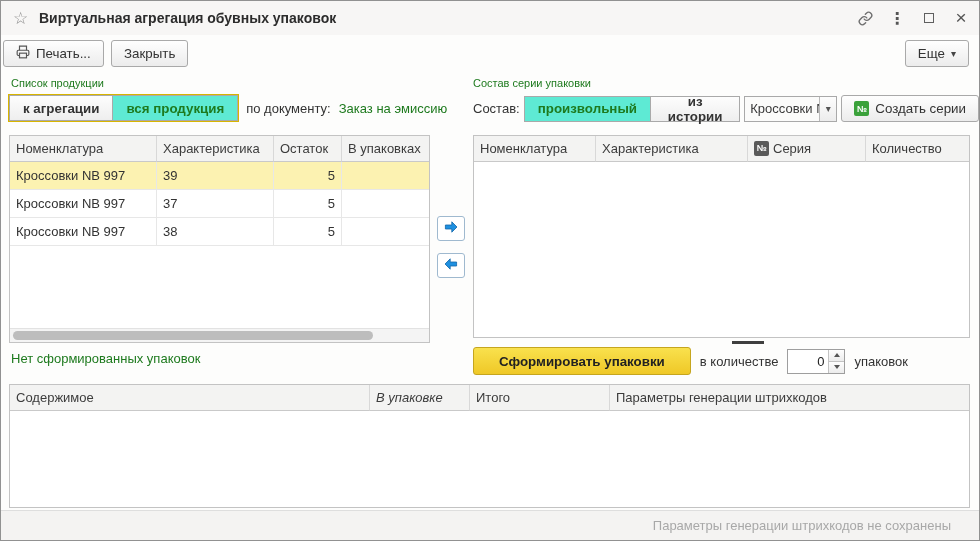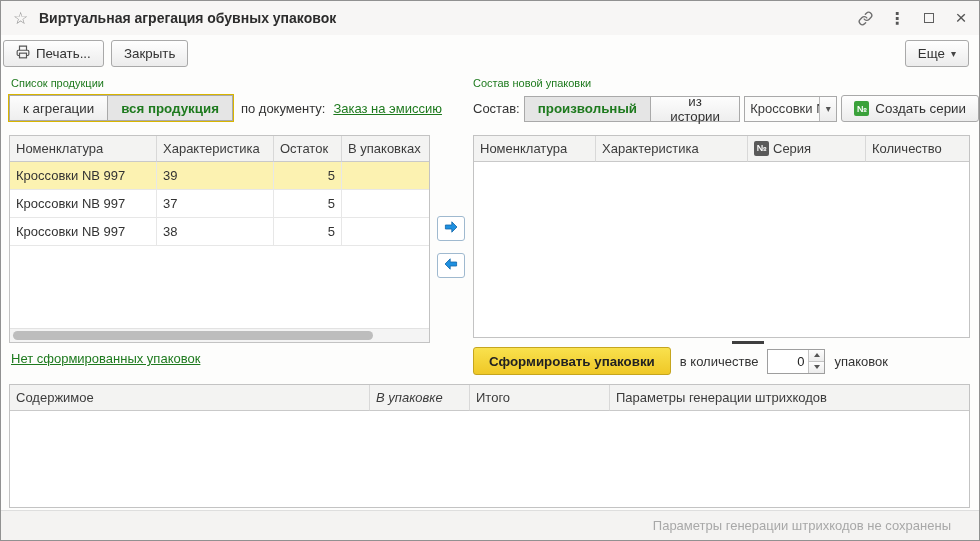--- a/index.html
+++ b/index.html
@@ -21,29 +21,29 @@
   .toolbar { position:absolute; top:36px; left:0; right:0; height:34px; }
   .btn { display:inline-flex; align-items:center; gap:6px; height:27px; padding:0 12px;
          background:linear-gradient(#fefefe,#ececec); border:1px solid #a9a9a9; border-radius:3px;
          color:#333; cursor:pointer; white-space:nowrap; }
   .btn-print { position:absolute; left:2px; top:3px; }
   .btn-close { position:absolute; left:110px; top:3px; }
   .btn-more { position:absolute; right:10px; top:3px; }
   .caret { font-size:10px; color:#444; }
 
   .section-title { position:absolute; color:#1e7a1e; font-size:11px; }
-  a.glink { color:#1e7a1e; text-decoration:underline; cursor:pointer;text-align:right; }
+  a.glink { color:#1e7a1e; cursor:pointer;text-align:right; }
 
   
   .tgl-group { display:inline-flex; }
   .tgl-group.focus { outline:1px solid #d8b500; outline-offset:0px; }
   .tgl { height:26px; padding:0 13px; display:inline-flex; align-items:center;
-         background:linear-gradient(#fdfdfd,#eeeeee); border:1px solid #a9a9a9; cursor:pointer; color:#333; }
+         background:linear-gradient(#fdfdfd,#eeeeee); border:1px solid #a9a9a9; cursor:pointer; color:#333;font-weight:bold; }
   .tgl + .tgl { margin-left:-1px; }
-  .tgl.sel { background:#e5e5e5; color:#1e7a1e; font-weight:bold; }
+  .tgl.sel { background:#5eead4; color:#1e7a1e; font-weight:bold; }
 
   .left-controls { position:absolute; left:8px; top:94px; display:flex; align-items:center; gap:8px; }
   .right-controls { position:absolute; left:472px; top:94px; display:flex; align-items:center; gap:4px; }
 
   
   .grid { position:absolute; background:#fff; border:1px solid #c3c3c3; overflow:hidden; }
   .tr { display:flex; }
   .thead { background:#f3f3f2; }
   .th { height:26px; line-height:25px; padding:0 6px; border-right:1px solid #d8d8d8; border-bottom:1px solid #c9c9c9;
         color:#3c3c3c; overflow:hidden; white-space:nowrap; cursor:pointer; display:flex; align-items:center; gap:4px; }
@@ -79,21 +79,21 @@
   .badge { display:inline-flex; align-items:center; justify-content:center; width:15px; height:15px;
            border-radius:2px; font-size:9px; font-weight:bold; color:#fff; }
   .badge-green { background:#3ba23b; }
   .badge-dark { background:#5a5a5a; }
 
   
   .grip { position:absolute; left:731px; top:340px; width:32px; height:3px; background:#3f3f3f; cursor:row-resize; }
 
   
   .form-row { position:absolute; left:472px; top:346px; display:flex; align-items:center; gap:9px; }
-  .btn-yellow { height:28px; padding:0 15px; display:inline-flex; align-items:center;
+  .btn-yellow { height:28px; padding:0 25px; display:inline-flex; align-items:center;
                 background:linear-gradient(#f9e14d,#efc827); border:1px solid #c5a51e; border-radius:3px;
                 font-weight:bold; color:#222; cursor:pointer; }
   .qty-box { position:relative; width:58px; height:25px; border:1px solid #9e9e9e; background:#fff; }
   .qty-box input { position:absolute; inset:0; border:none; outline:none; width:100%; height:100%;
                    text-align:right; padding-right:20px; font:inherit; color:#222; background:transparent; }
   .spinner { position:absolute; right:0; top:0; width:16px; height:100%; border-left:1px solid #c2c2c2; display:flex; flex-direction:column; }
   .spin { flex:1; background:linear-gradient(#fdfdfd,#ececec); display:flex; align-items:center; justify-content:center; cursor:pointer; }
   .spin + .spin { border-top:1px solid #c2c2c2; }
   .tri-up { width:0; height:0; border-left:3px solid transparent; border-right:3px solid transparent; border-bottom:4px solid #555; }
   .tri-dn { width:0; height:0; border-left:3px solid transparent; border-right:3px solid transparent; border-top:4px solid #555; }
@@ -196,21 +196,21 @@
     </span>
   </button>
   <button class="arrow-btn arrow-left">
     <span>
       <svg width="18" height="16" viewBox="0 0 20 20">
         <polygon points="17,7.5 9,7.5 9,3.5 2.5,10 9,16.5 9,12.5 17,12.5" fill="#1e90e0" stroke="#1166a8" stroke-width="1"></polygon>
       </svg>
     </span>
   </button>
 
-  <div class="section-title" style="left:472px; top:76px;">Состав новой упаковки</div>
+  <div class="section-title" style="left:472px; top:76px;">Состав серии упаковки</div>
 
   <div class="right-controls">
     <span>Состав:</span>
     <span class="tgl-group">
       <button class="tgl sel">произвольный</button>
       <button class="tgl">из истории</button>
     </span>
     <span class="combo">
       <span class="combo-val">Кроссовки N</span>
       <span class="combo-dd">▾</span>

